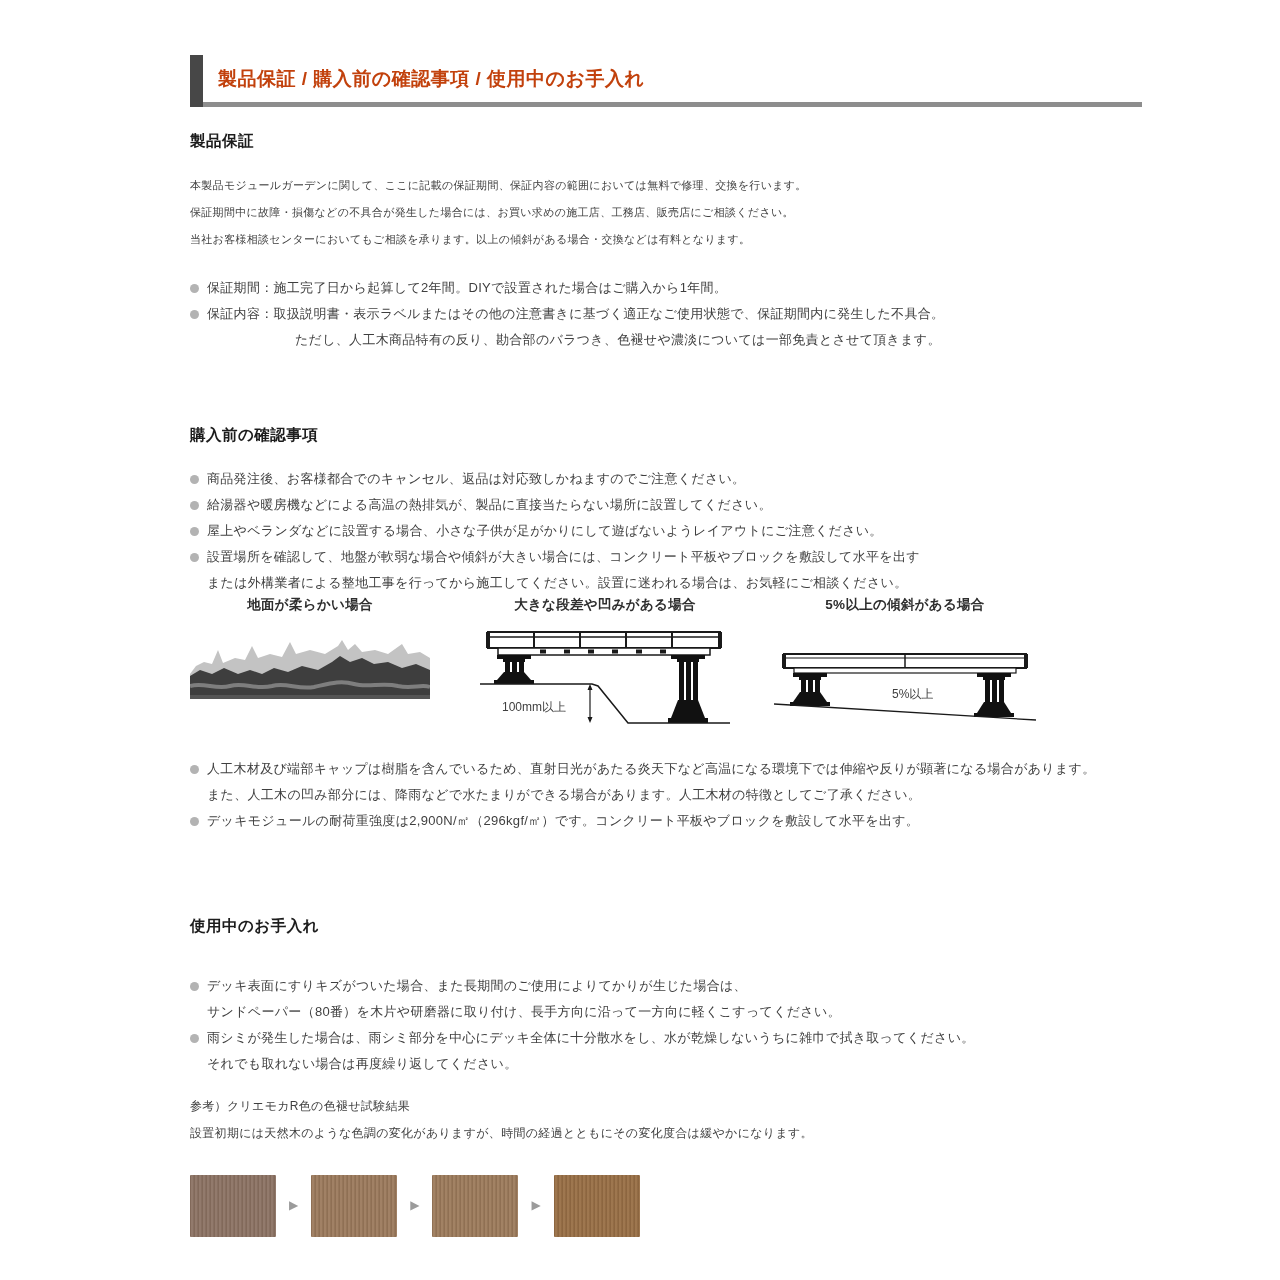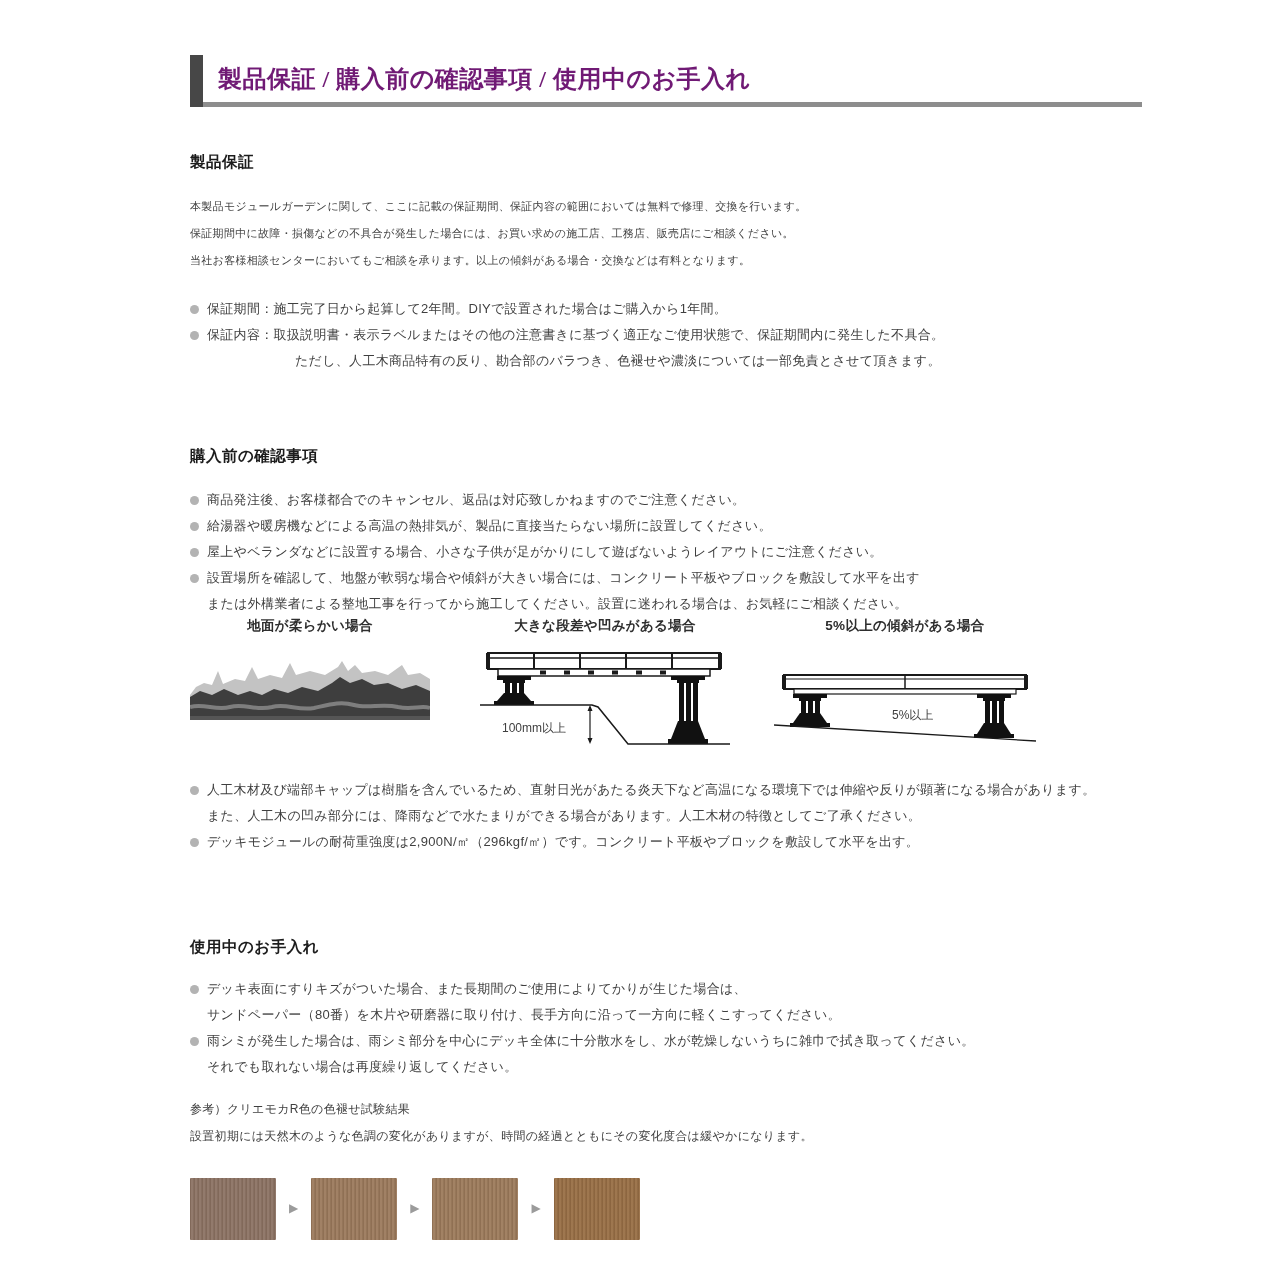--- a/index.html
+++ b/index.html
@@ -11,43 +11,43 @@
   }
   .content { position:absolute; left:190px; top:55px; width:952px; }
 
   
   .page-header { display:flex; align-items:stretch; height:52px; }
   .accent { width:13px; background:#474747; }
   .title-wrap {
     flex:1; border-bottom:5px solid #8d8d8d; display:flex; align-items:center;
     padding-left:15px;
   }
-  .title { font-size:24px; font-weight:bold; color:#701a75; letter-spacing:0.5px;font-family:Liberation Serif, serif; }
+  .title { font-size:19px; font-weight:bold; color:#c2410c; letter-spacing:0.5px; }
 
   
   h2.sec { font-size:15.5px; font-weight:bold; color:#1c1c1c; letter-spacing:0.5px; }
-  .sec-warranty { margin-top:45px; }
+  .sec-warranty { margin-top:24px; }
   .sec-precheck { margin-top:72px; }
   .sec-care     { margin-top:82px; }
 
   .para { margin-top:20px; font-size:11px; line-height:27px; letter-spacing:0.3px; }
 
   ul.b { list-style:none; font-size:13px; letter-spacing:0.3px; }
   ul.b li { position:relative; padding-left:17px; line-height:26px; }
   .dot {
     position:absolute; left:0; top:9px; width:9px; height:9px; border-radius:50%;
     background:#b3b3b3;
   }
   .cont { line-height:26px; }
   .cont-wide { padding-left:88px; }
 
   .b-warranty { margin-top:22px; }
   .b-precheck { margin-top:20px; }
   .b-notes    { margin-top:20px; }
-  .b-care     { margin-top:18px; }
+  .b-care     { margin-top:36px; }
 
   
   .figures { display:flex; align-items:flex-start; }
   .figure .cap { font-size:13.5px; font-weight:bold; color:#2e2e2e; text-align:center; letter-spacing:0.3px; }
   .fig1 { width:240px; }
   .fig2 { width:250px; margin-left:50px; }
   .fig3 { width:262px; margin-left:44px; }
   .fig1 svg { margin-top:26px; display:block; }
   .fig2 svg { margin-top:16px; display:block; }
   .fig3 svg { margin-top:32px; display:block; }

